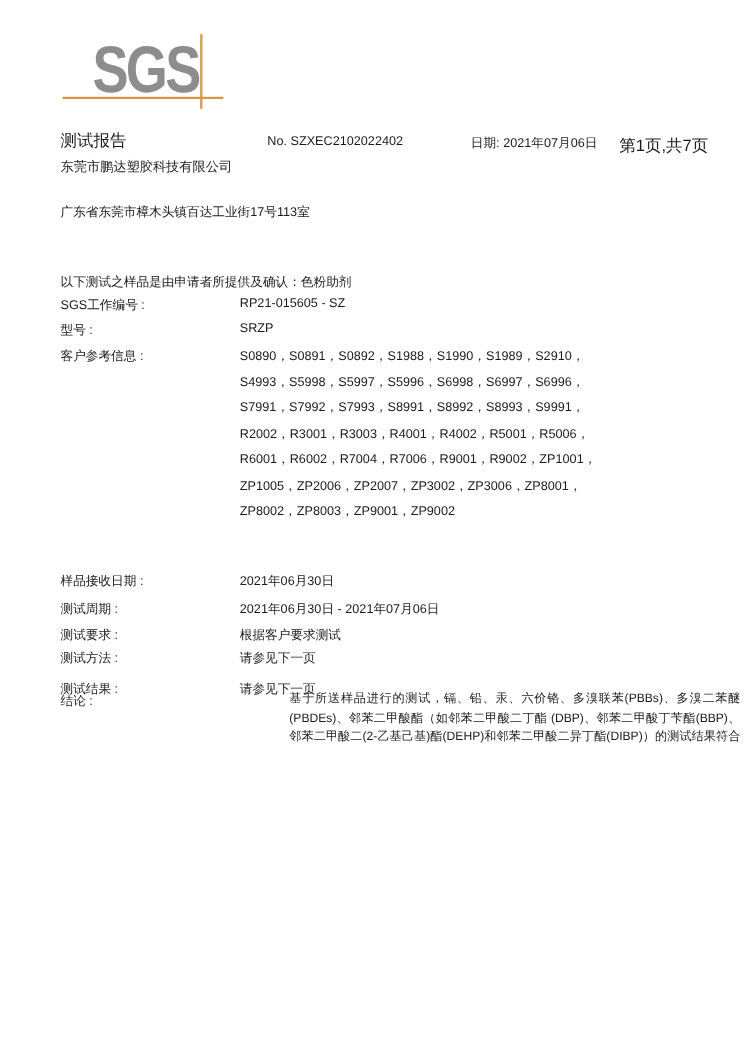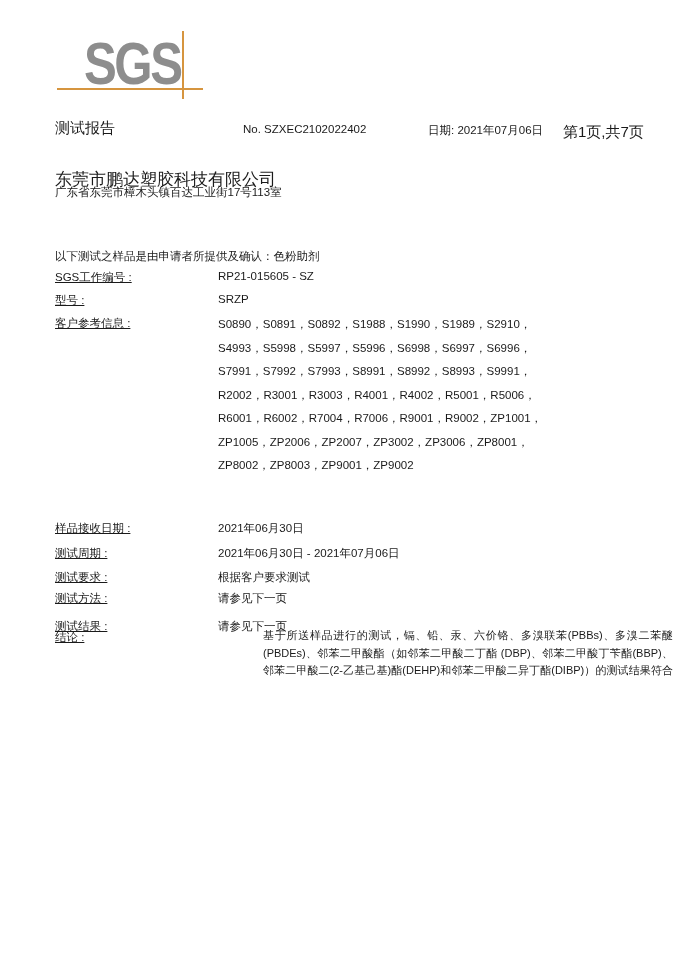--- a/index.html
+++ b/index.html
@@ -10,25 +10,25 @@
   .logo-text{position:absolute;left:84px;top:34px;font-size:60px;font-weight:bold;
     color:#8d8d8d;letter-spacing:-3px;transform:scaleX(0.82);transform-origin:left top;line-height:1;}
   .logo-hline{position:absolute;left:57px;top:88px;width:146px;height:2px;background:#d6953f;}
   .logo-vline{position:absolute;left:182px;top:31px;width:2px;height:68px;background:#d6953f;}
 
   .report-title{position:absolute;left:55px;top:119px;font-size:15px;font-weight:normal;}
   .report-no{position:absolute;left:243px;top:123px;font-size:11.5px;}
   .report-date{position:absolute;left:428px;top:123px;font-size:11.5px;}
   .report-page{position:absolute;left:563px;top:123px;font-size:15px;}
 
-  .applicant-name{position:absolute;left:55px;top:168px;font-size:17px;}
+  .applicant-name{position:absolute;left:55px;top:143px;font-size:12px;}
   .applicant-address{position:absolute;left:55px;top:185px;font-size:11.5px;}
   .intro-line{position:absolute;left:55px;top:249px;font-size:11.5px;}
 
-  .flabel{position:absolute;left:55px;font-size:11.5px;text-decoration:underline;}
+  .flabel{position:absolute;left:55px;font-size:11.5px;}
   .fvalue{position:absolute;left:218px;font-size:11.5px;}
   .ref-lines{position:absolute;left:218px;top:313px;font-size:11.5px;line-height:23.5px;white-space:nowrap;}
   .conclusion-text{position:absolute;left:218px;top:627px;width:410px;font-size:11px;line-height:17.5px;text-align:justify;margin-left:45px;}
 
   
   .disclaimer{position:absolute;left:183px;top:841px;width:487px;font-size:6.4px;line-height:6.9px;
     text-align:justify;color:#3c3c3c;}
   .attention{position:absolute;left:183px;top:904px;width:487px;font-size:6.6px;line-height:7px;
     font-weight:bold;color:#e87722;}
   .addr-row{position:absolute;left:189px;white-space:nowrap;color:#2b2b2b;}

